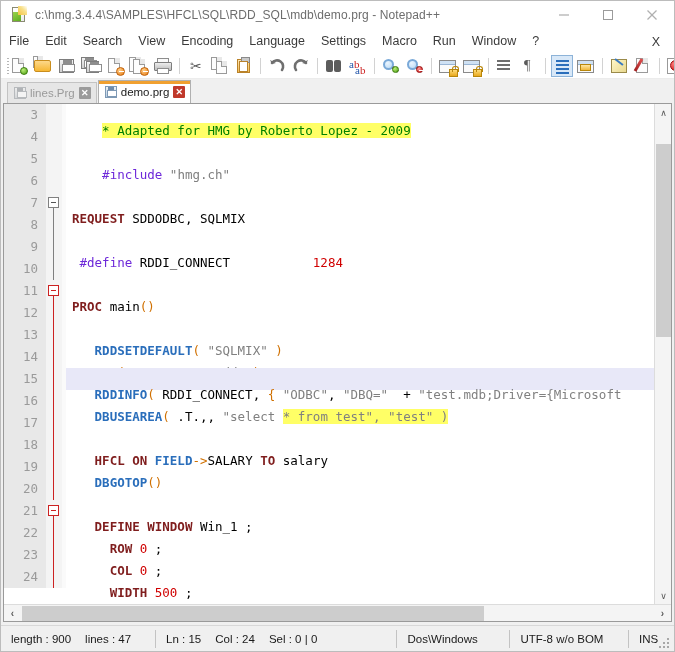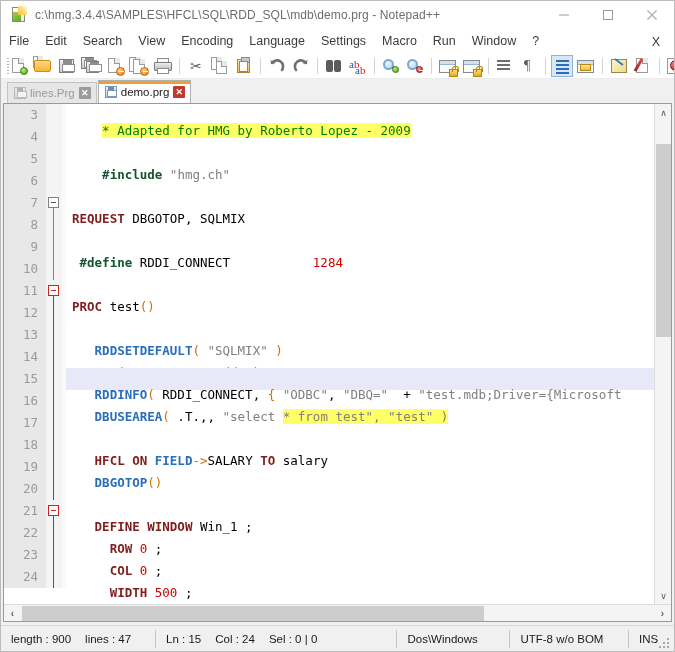--- a/index.html
+++ b/index.html
@@ -269,21 +269,21 @@
     flex: 1; height: 22px; line-height: 22px; white-space: pre;
     padding-left: 6px; overflow: hidden; color: #000000; margin-top: 32px;
   }
   
   .kw  { color: #7f1d1d; font-weight: bold; }     
   .fn  { color: #2a6ebb; font-weight: bold; }     
   .num { color: #d00000; }                         
   .str { color: #808080; }                         
   .pun { color: #d07000; }                         
   .cmt { color: #008000; }                         
-  .pp  { color: #14532d; font-weight: bold; }      
+  .pp  { color: #6d28d9; font-weight: normal; }      
   .id  { color: #000000; }
   .hl  { background: #ffff66; }
   .hl2 { background: #ffff66; }
 
   
   .vscroll {
     position: absolute; right: 0; top: 0; bottom: 17px; width: 17px;
     background: #f4f4f4; border-left: 1px solid #dcdcdc;
   }
   .vs-arrow {
@@ -557,21 +557,21 @@
           <div class="gutter-marker"></div>
           <div class="code"></div>
         </div>
         <div class="row">
           <div class="gutter-num">7</div>
           <div class="gutter-fold">
             <span class="foldline half-top"></span>
             <span class="foldbox"></span>
           </div>
           <div class="gutter-marker"></div>
-          <div class="code"><span class="kw">REQUEST</span><span class="id"> DBGOTOP, SQLMIX</span></div>
+          <div class="code"><span class="kw">REQUEST</span><span class="id"> SDDODBC, SQLMIX</span></div>
         </div>
         <div class="row">
           <div class="gutter-num">8</div>
           <div class="gutter-fold">
             <span class="foldline"></span>
           </div>
           <div class="gutter-marker"></div>
           <div class="code"></div>
         </div>
         <div class="row">
@@ -590,21 +590,21 @@
           <div class="gutter-marker"></div>
           <div class="code"></div>
         </div>
         <div class="row">
           <div class="gutter-num">11</div>
           <div class="gutter-fold">
             <span class="foldline red half-top"></span>
             <span class="foldbox red"></span>
           </div>
           <div class="gutter-marker"></div>
-          <div class="code"><span class="kw">PROC</span><span class="id"> test</span><span class="pun">()</span></div>
+          <div class="code"><span class="kw">PROC</span><span class="id"> main</span><span class="pun">()</span></div>
         </div>
         <div class="row">
           <div class="gutter-num">12</div>
           <div class="gutter-fold">
             <span class="foldline red"></span>
           </div>
           <div class="gutter-marker"></div>
           <div class="code"></div>
         </div>
         <div class="row">

